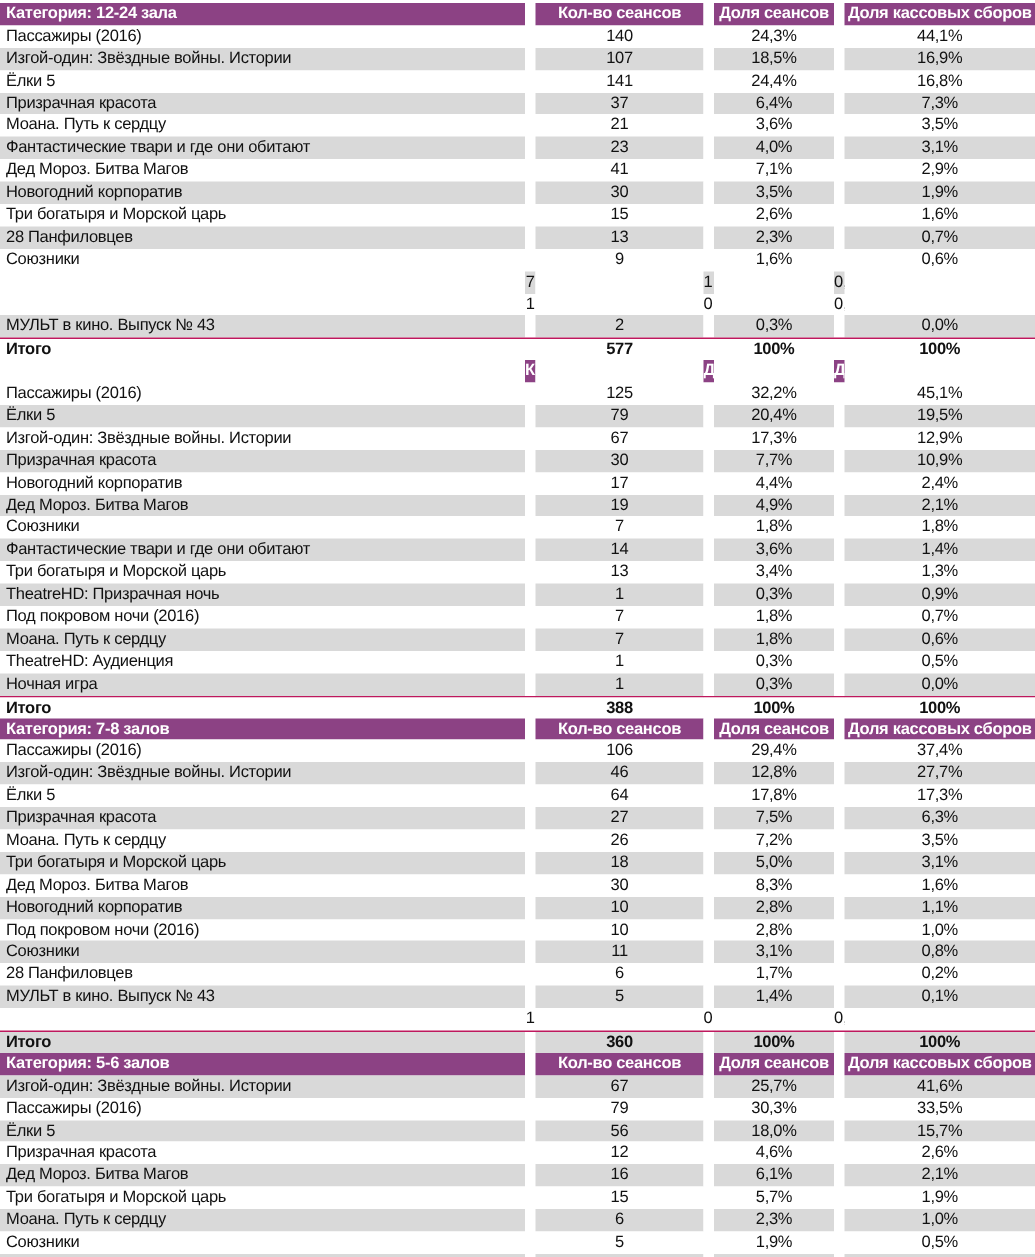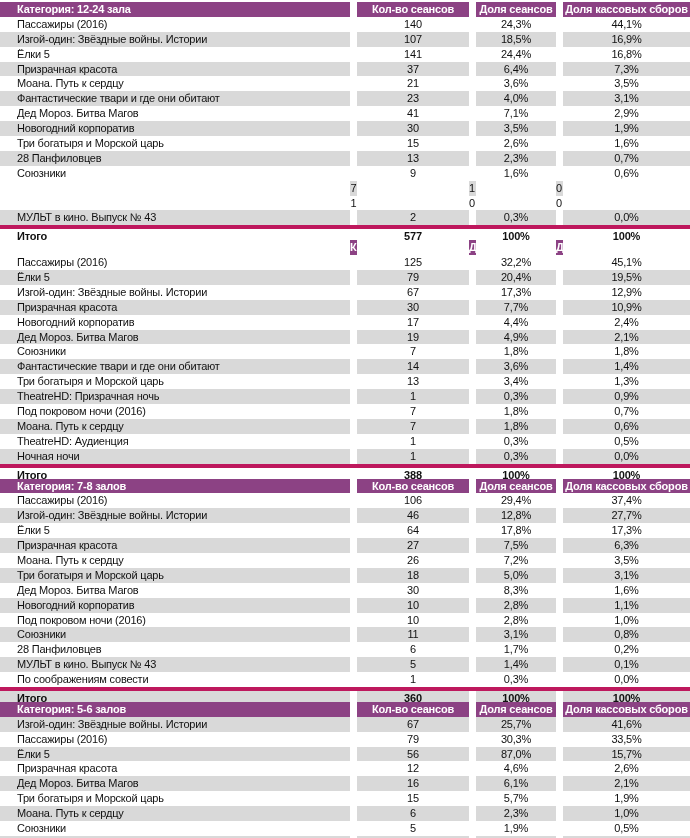--- a/index.html
+++ b/index.html
@@ -27,30 +27,30 @@
   .cell {
     overflow: hidden;
     white-space: nowrap;
     font-size: 11px;
     line-height: 14.9px;
     letter-spacing: -0.2px;
     color: #111111;
     background: #ffffff;
   }
   .gap { background: #ffffff !important; }
-  .c-title { text-align: left; padding-left: 17px; }
+  .c-title { text-align: left; padding-left: 4px; }
   .c-num   { text-align: center; }
   .row.banded .cell:not(.gap) { background: #d9d9d9; }
   .row.header .cell:not(.gap) {
     background: var(--header-bg);
     color: #ffffff;
     font-weight: bold;
   }
   .row.total .cell:not(.gap) { font-weight: bold; }
-  .row.total { border-top: 4px solid #be185d; }
+  .row.total { border-top: 1px solid #be185d; }
   #bottom-sliver {
     flex: 1 1 auto;
     display: grid;
     grid-template-columns: 350px 7px 112px 7px 80px 7px 127px;
   }
   #bottom-sliver .cell { height: 100%; }
 </style>
 </head>
 <body>
 
@@ -316,21 +316,21 @@
     <div class="row data">
       <div class="cell c-title">TheatreHD: Аудиенция</div>
       <div class="cell gap"></div>
       <div class="cell c-num">1</div>
       <div class="cell gap"></div>
       <div class="cell c-num">0,3%</div>
       <div class="cell gap"></div>
       <div class="cell c-num">0,5%</div>
     </div>
     <div class="row data banded">
-      <div class="cell c-title">Ночная ночи</div>
+      <div class="cell c-title">Ночная игра</div>
       <div class="cell gap"></div>
       <div class="cell c-num">1</div>
       <div class="cell gap"></div>
       <div class="cell c-num">0,3%</div>
       <div class="cell gap"></div>
       <div class="cell c-num">0,0%</div>
     </div>
     <div class="row total">
       <div class="cell c-title">Итого</div>
       <div class="cell gap"></div>
@@ -451,21 +451,20 @@
     <div class="row data banded">
       <div class="cell c-title">МУЛЬТ в кино. Выпуск № 43</div>
       <div class="cell gap"></div>
       <div class="cell c-num">5</div>
       <div class="cell gap"></div>
       <div class="cell c-num">1,4%</div>
       <div class="cell gap"></div>
       <div class="cell c-num">0,1%</div>
     </div>
     <div class="row data">
-      <div class="cell c-title">По соображениям совести</div>
       <div class="cell gap"></div>
       <div class="cell c-num">1</div>
       <div class="cell gap"></div>
       <div class="cell c-num">0,3%</div>
       <div class="cell gap"></div>
       <div class="cell c-num">0,0%</div>
     </div>
     <div class="row total banded">
       <div class="cell c-title">Итого</div>
       <div class="cell gap"></div>
@@ -500,21 +499,21 @@
       <div class="cell gap"></div>
       <div class="cell c-num">30,3%</div>
       <div class="cell gap"></div>
       <div class="cell c-num">33,5%</div>
     </div>
     <div class="row data banded">
       <div class="cell c-title">Ёлки 5</div>
       <div class="cell gap"></div>
       <div class="cell c-num">56</div>
       <div class="cell gap"></div>
-      <div class="cell c-num">87,0%</div>
+      <div class="cell c-num">18,0%</div>
       <div class="cell gap"></div>
       <div class="cell c-num">15,7%</div>
     </div>
     <div class="row data">
       <div class="cell c-title">Призрачная красота</div>
       <div class="cell gap"></div>
       <div class="cell c-num">12</div>
       <div class="cell gap"></div>
       <div class="cell c-num">4,6%</div>
       <div class="cell gap"></div>

